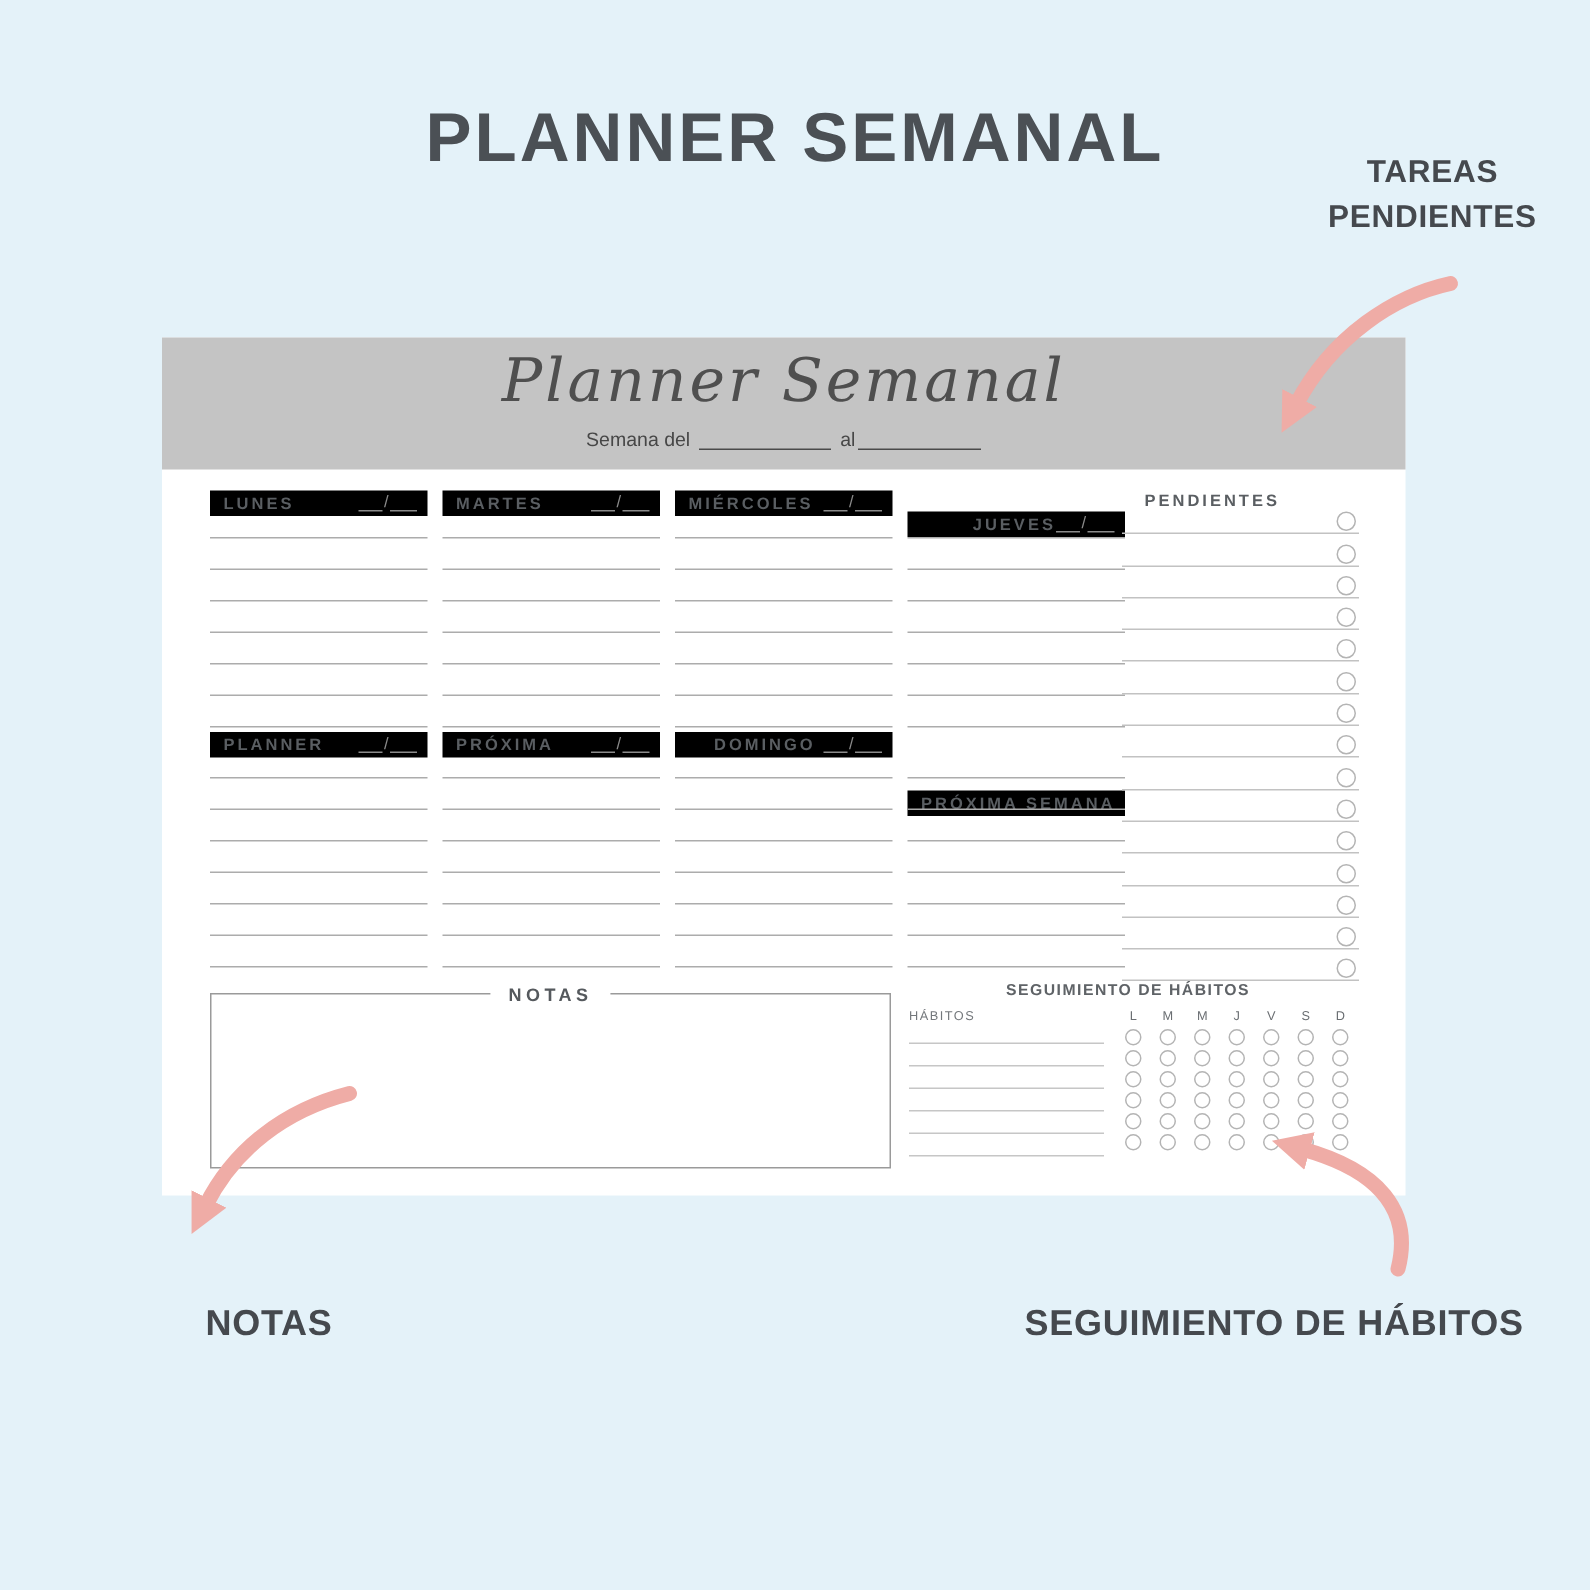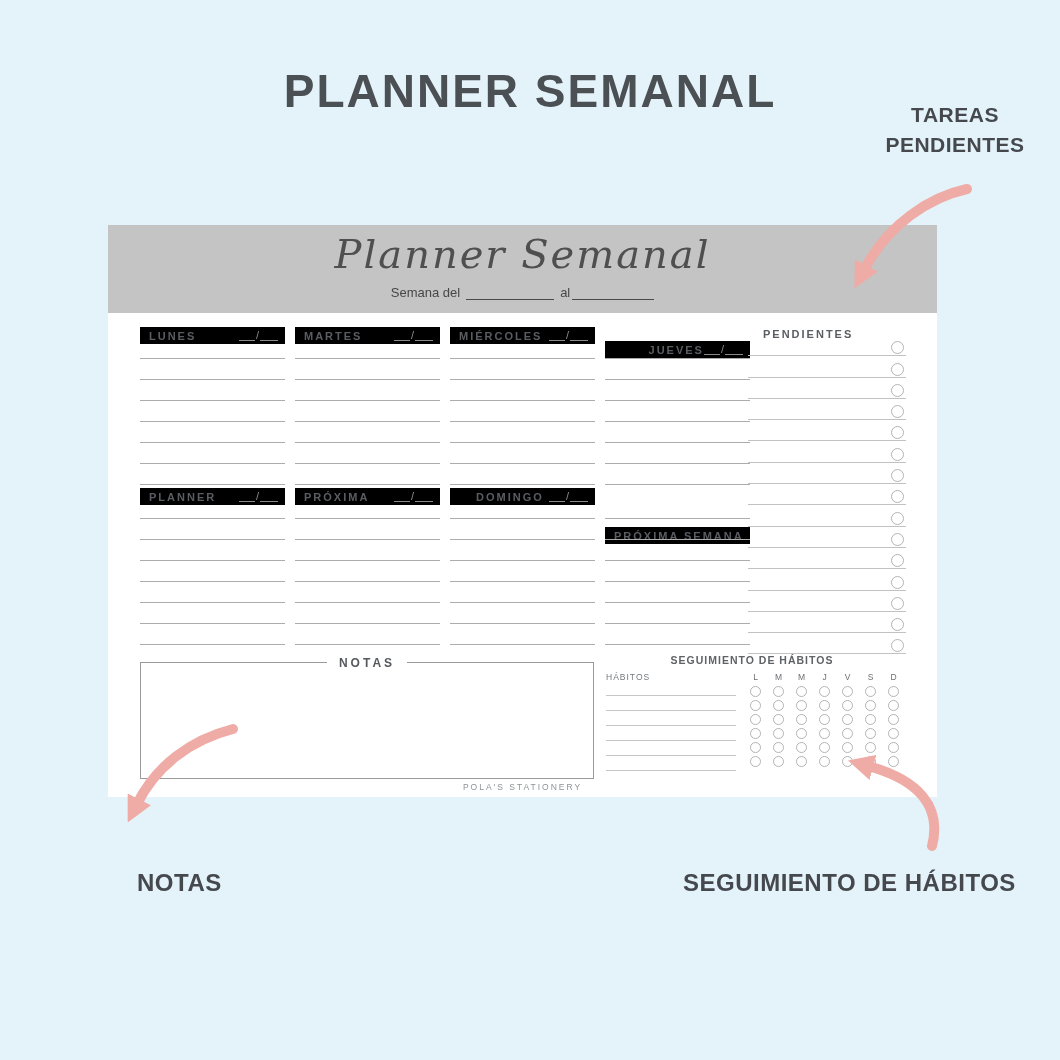--- a/index.html
+++ b/index.html
@@ -322,21 +322,20 @@
         <div class="hcircle"></div>
         <div class="hcircle"></div>
         <div class="hcircle"></div>
         <div class="hcircle"></div>
         <div class="hcircle"></div>
         <div class="hcircle"></div>
         <div class="hcircle"></div>
         <div class="hcircle"></div>
       </div>
 
-    <div class="footer-brand">POLA'S STATIONERY</div>
   </div>
 
   <div class="callout callout-bl">NOTAS</div>
   <div class="callout callout-br">SEGUIMIENTO DE HÁBITOS</div>
 
   <svg class="arrows-svg" viewBox="0 0 1060 1060" xmlns="http://www.w3.org/2000/svg">
     <defs>
       <marker id="ah" viewBox="0 0 10 10" refX="2" refY="5" markerWidth="2.6" markerHeight="2.6" orient="auto-start-reverse">
         <path d="M0,0 L10,5 L0,10 Z" fill="#efaca6"></path>
       </marker>

